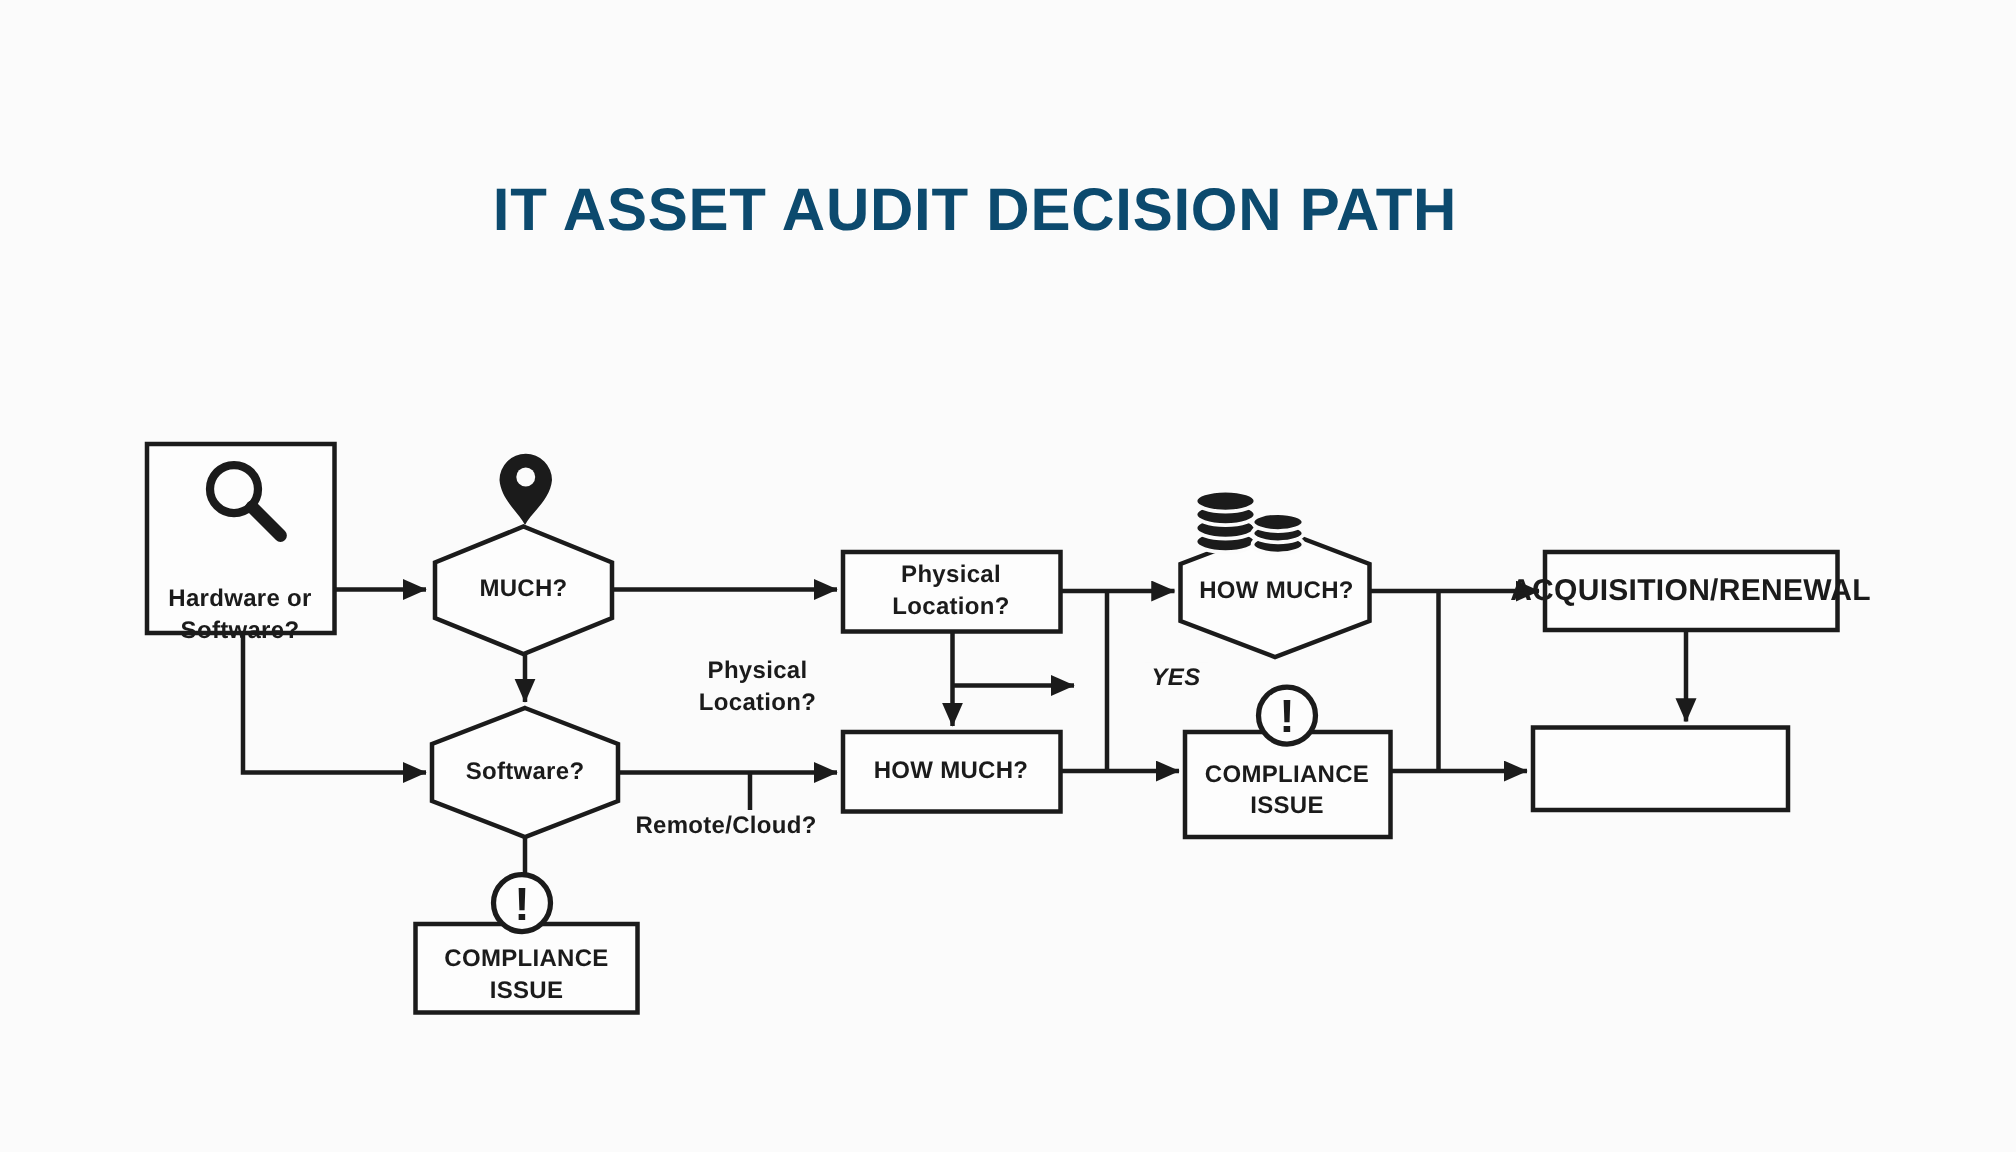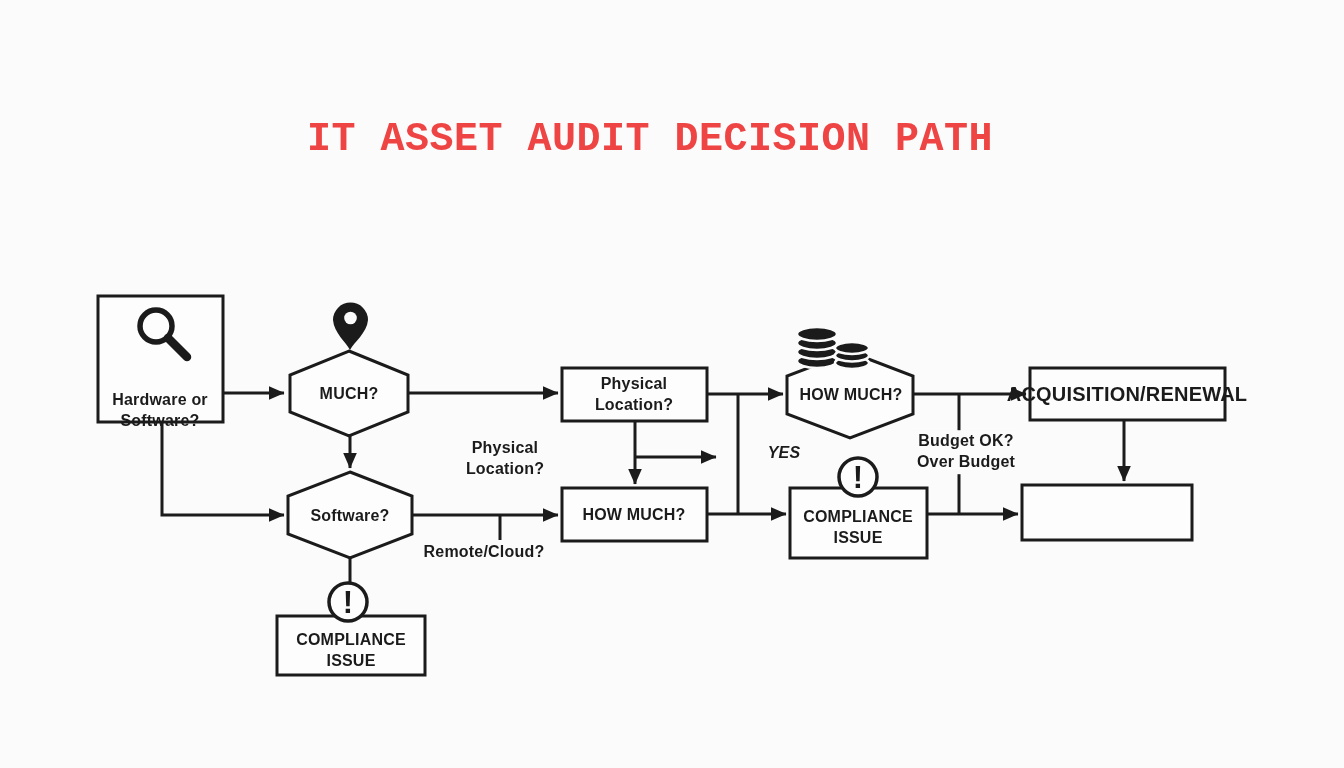--- a/index.html
+++ b/index.html
@@ -21,22 +21,21 @@
     line-height: 1.3;
     text-align: center;
     white-space: pre-line;
     color: #1b1b1b;
     letter-spacing: 0.2px;
   }
   .lbl.title {
     font-size: 40px;
     letter-spacing: 0.5px;
     white-space: nowrap;
-    color: #ef4444;
-    font-family: Liberation Mono, monospace;
+    color: #0c4a6e;
   }
   .lbl.small { font-size: 20px; }
   .lbl.bgmask { background: #fbfbfb; padding: 1px 5px; }
 </style>
 </head>
 <body>
 
 <div class="stage">
 
   <svg width="1344" height="768" viewBox="0 0 1344 768">
@@ -124,16 +123,14 @@
   <div class="lbl" style="left:634px; top:515px;">HOW MUCH?</div>
   <div class="lbl" style="left:851px; top:395px;">HOW MUCH?</div>
   <div class="lbl" style="left:858px; top:528px;">COMPLIANCE
 ISSUE</div>
   <div class="lbl small" style="left:1127px; top:394px;">ACQUISITION/RENEWAL</div>
 
   <div class="lbl" style="left:505px; top:459px;">Physical
 Location?</div>
   <div class="lbl" style="left:484px; top:552px;">Remote/Cloud?</div>
   <div class="lbl bgmask" style="left:784px; top:453px;font-style:italic;">YES</div>
-  <div class="lbl bgmask" style="left:966px; top:452px;">Budget OK?
-Over Budget</div>
 
 </div>
 
 </body></html>

